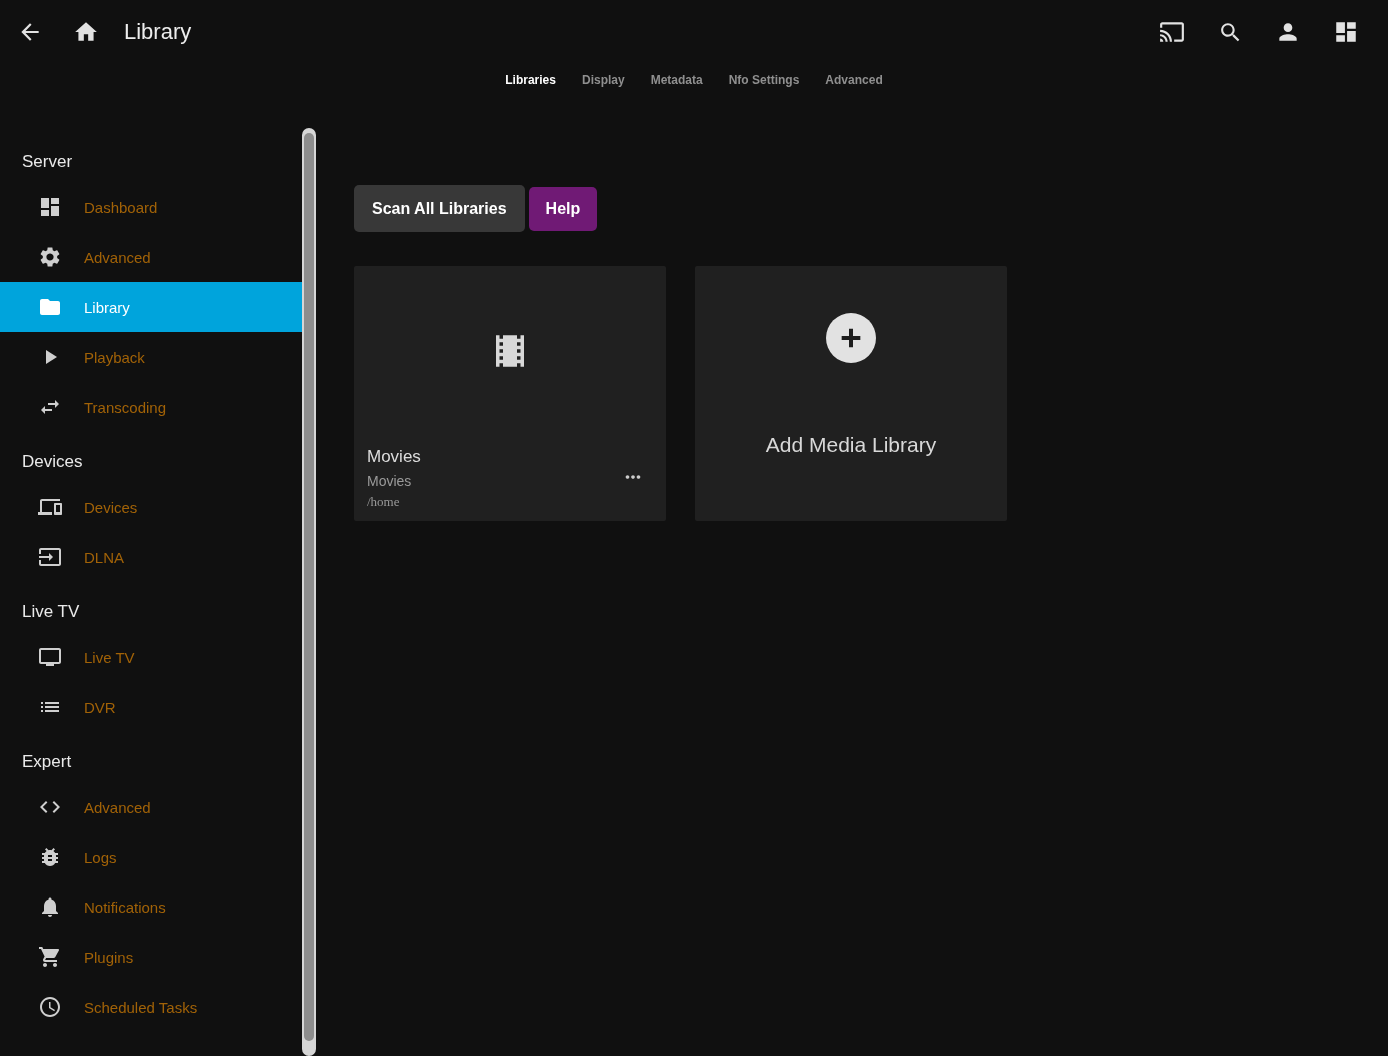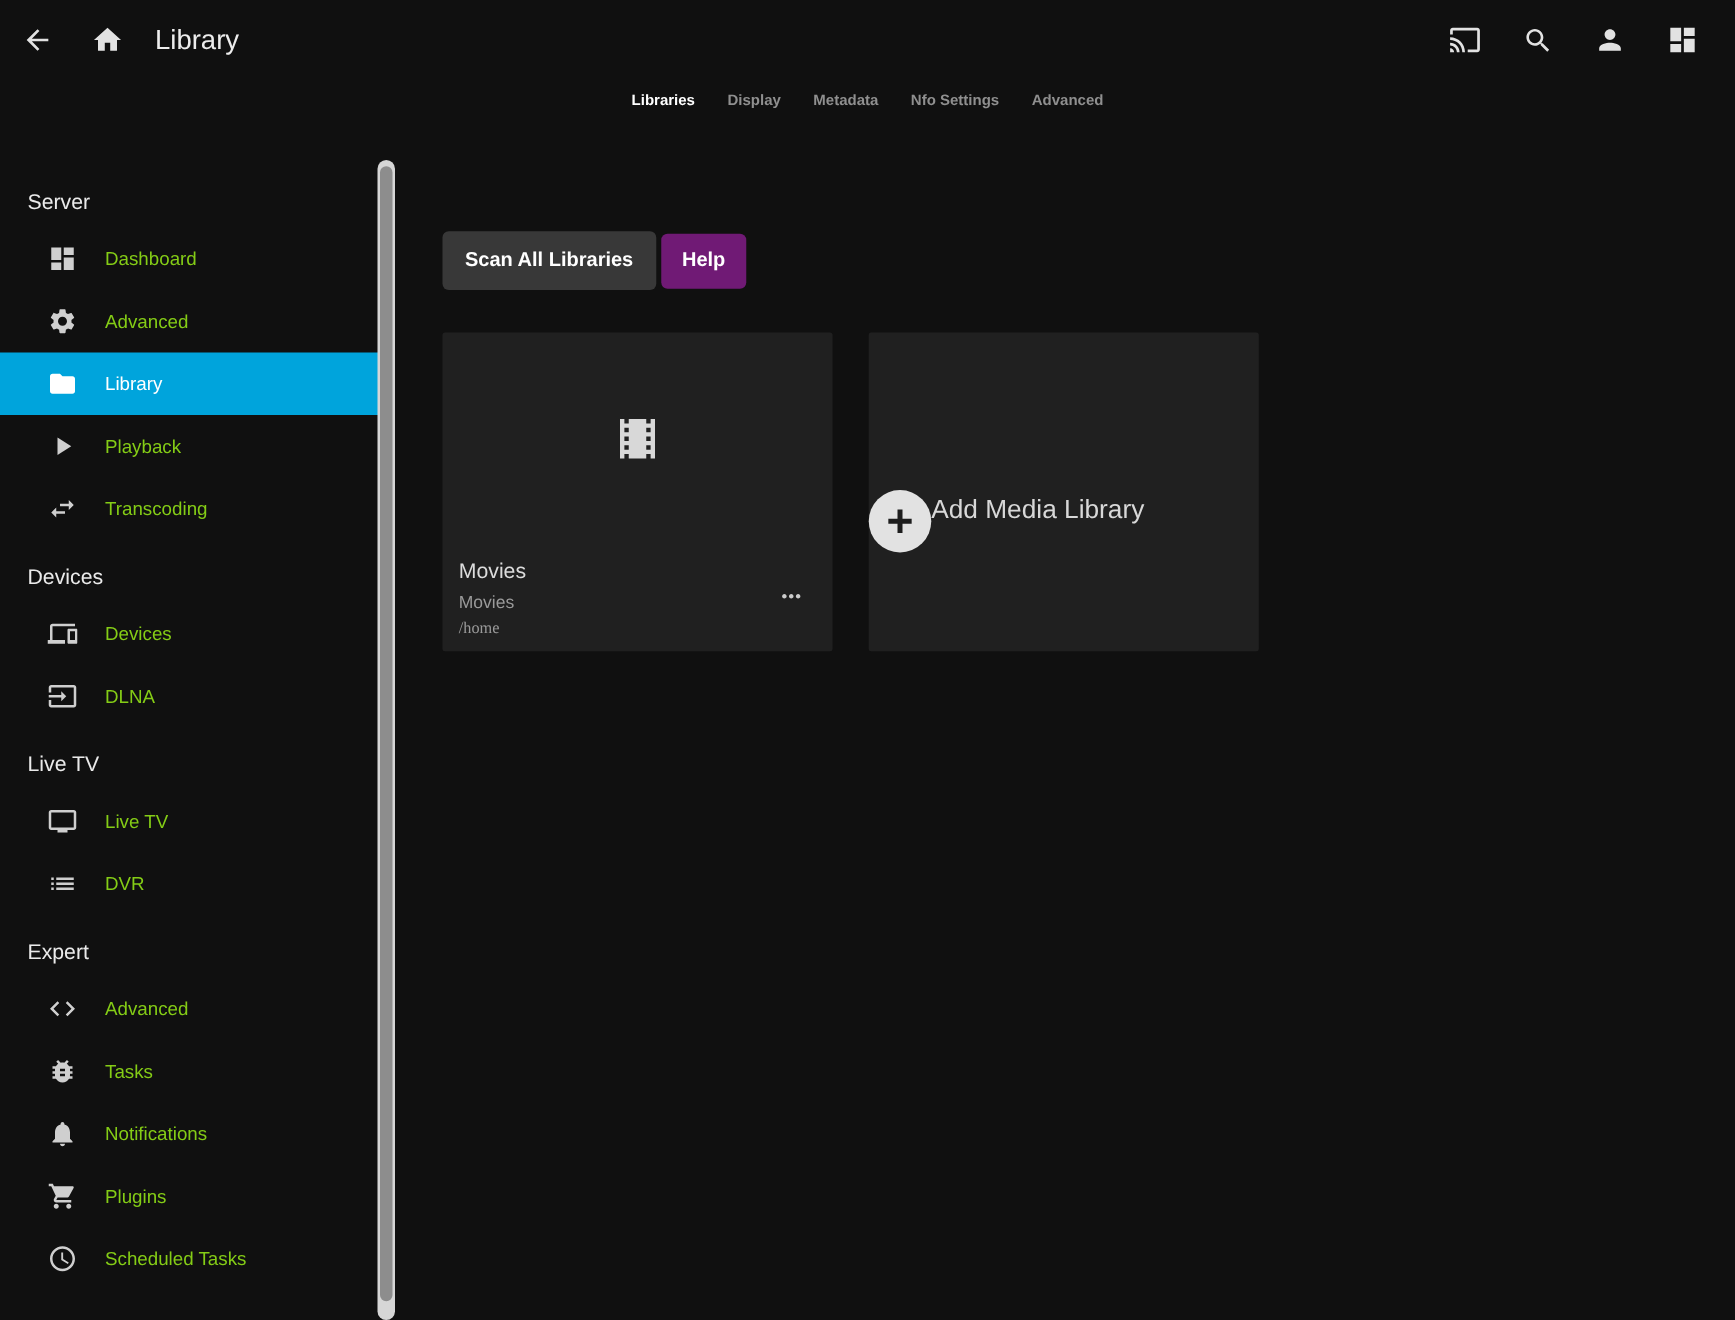--- a/index.html
+++ b/index.html
@@ -82,21 +82,21 @@
     font-weight: 500;
     color: #eaeaea;
   }
   .side-heading.first { margin-top: 0; }
   .side-item {
     height: 50px;
     margin-right: 14px;
     display: flex;
     align-items: center;
     padding-left: 38px;
-    color: #84cc16;
+    color: #a16207;
     font-size: 15px;
     cursor: pointer;
   }
   .side-item .s-icon { width: 24px; height: 24px; color: #cfcfcf; flex-shrink: 0; }
   .side-item .s-label { margin-left: 22px; }
   .side-item.active { background: #00a4dc; color: #ffffff; }
   .side-item.active .s-icon { color: #ffffff; }
 
   .fake-scrollbar {
     position: absolute;
@@ -154,23 +154,24 @@
     position: absolute;
     right: 20px; top: 30px;
     width: 24px; height: 24px;
     background: none; border: none;
     color: #cccccc;
     cursor: pointer;
   }
 
   .card-add {
     display: flex;
-    flex-direction: row;
-    align-items: center;
-    cursor: pointer;
+    flex-direction: column;
+    align-items: center;
+    cursor: pointer;
+    gap: 42px;
   }
   .plus-circle {
     margin-top: 47px;
     width: 50px; height: 50px;
     border-radius: 50%;
     background: #e2e2e2;
     color: #1d1d1d;
     display: flex; align-items: center; justify-content: center;
   }
   .add-label { margin-top: 28px; font-size: 21px; color: #d8d8d8; }
@@ -337,21 +338,21 @@
       </span>
       <span class="s-label">Advanced</span>
     </div>
 
     <div class="side-item">
       <span class="s-icon">
         <svg width="24" height="24" viewBox="0 0 24 24" fill="currentColor">
             <path d="M20 8h-2.81c-.45-.78-1.07-1.45-1.82-1.96L17 4.41 15.59 3l-2.17 2.17C12.96 5.06 12.49 5 12 5c-.49 0-.96.06-1.41.17L8.41 3 7 4.41l1.62 1.63C7.88 6.55 7.26 7.22 6.81 8H4v2h2.09c-.05.33-.09.66-.09 1v1H4v2h2v1c0 .34.04.67.09 1H4v2h2.81c1.04 1.79 2.97 3 5.19 3s4.15-1.21 5.19-3H20v-2h-2.09c.05-.33.09-.66.09-1v-1h2v-2h-2v-1c0-.34-.04-.67-.09-1H20V8zm-6 8h-4v-2h4v2zm0-4h-4v-2h4v2z"></path>
           </svg>
       </span>
-      <span class="s-label">Tasks</span>
+      <span class="s-label">Logs</span>
     </div>
 
     <div class="side-item">
       <span class="s-icon">
         <svg width="24" height="24" viewBox="0 0 24 24" fill="currentColor">
             <path d="M12 22c1.1 0 2-.9 2-2h-4c0 1.1.89 2 2 2zm6-6v-5c0-3.07-1.64-5.64-4.5-6.32V4c0-.83-.67-1.5-1.5-1.5s-1.5.67-1.5 1.5v.68C7.63 5.36 6 7.92 6 11v5l-2 2v1h16v-1l-2-2z"></path>
           </svg>
       </span>
       <span class="s-label">Notifications</span>
     </div>

